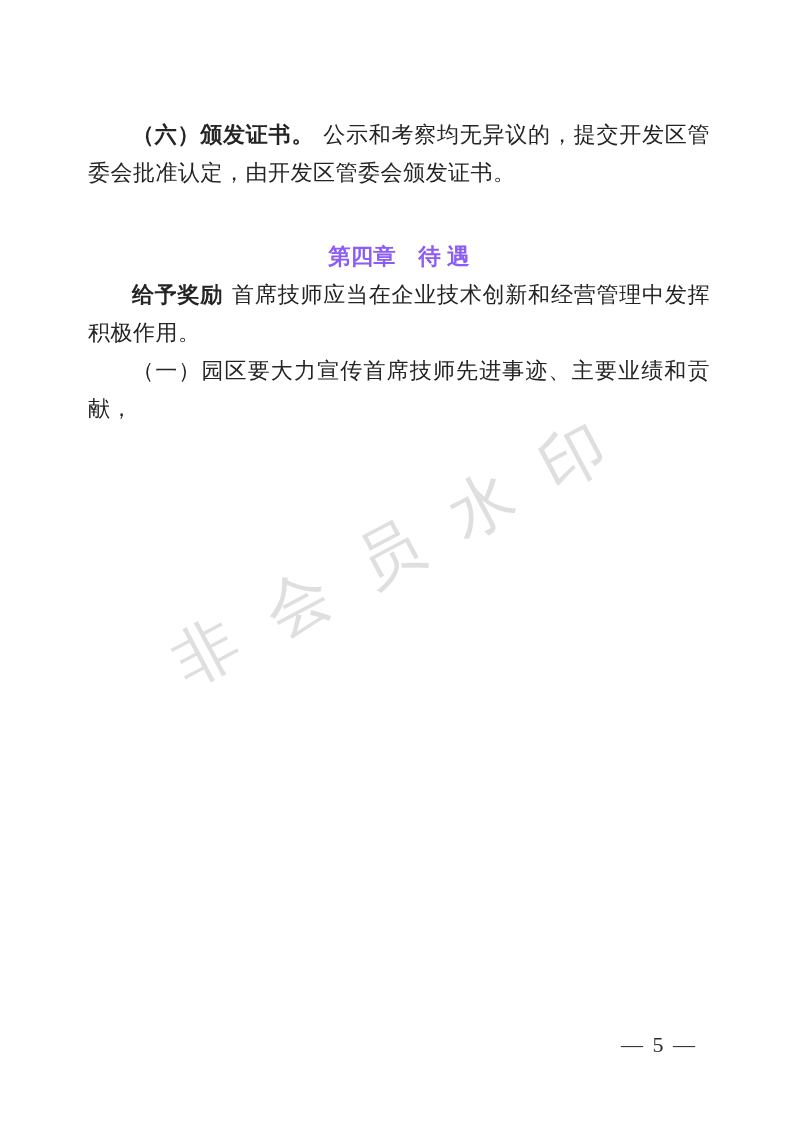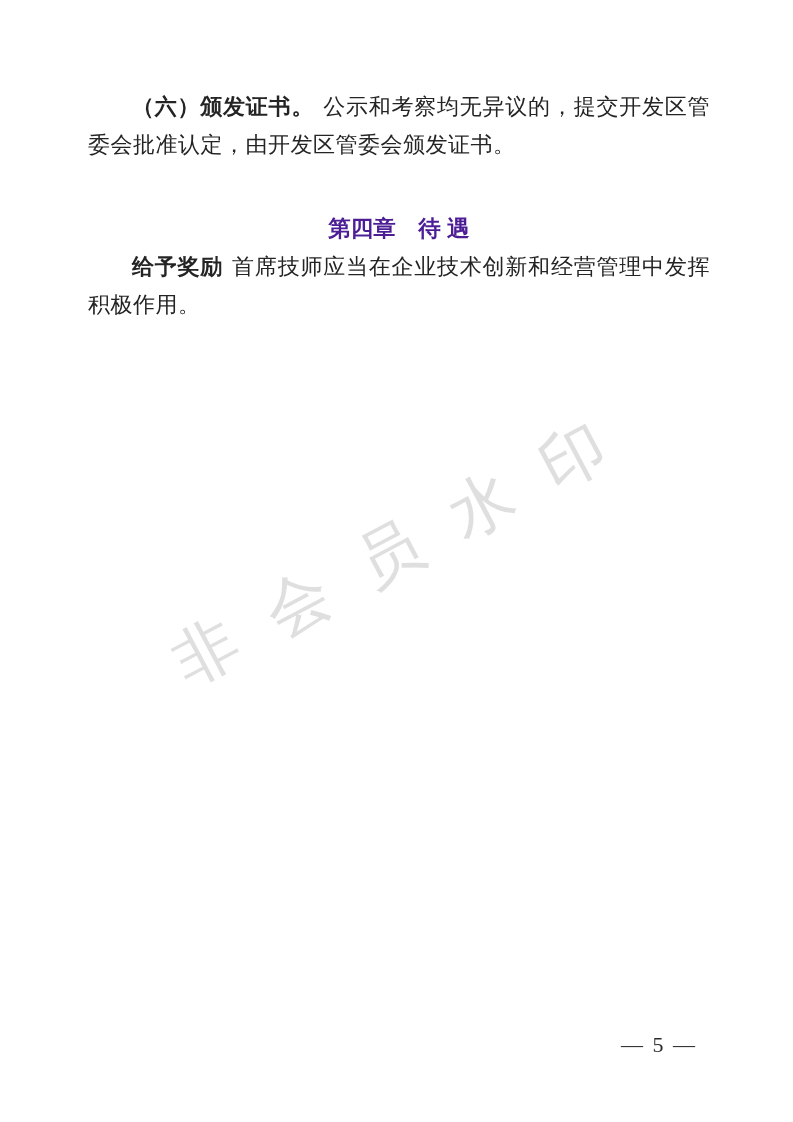--- a/index.html
+++ b/index.html
@@ -23,21 +23,21 @@
     letter-spacing: 40px;
     color: #cbcbcb;
     opacity: 0.6;
     transform: rotate(-28deg);
     z-index: 0;
     user-select: none;
   }
   .content {
     position: absolute;
     left: 88px;
-    top: 88px;
+    top: 116px;
     width: 622px;
     z-index: 1;
   }
   .para {
     margin: 0;
     font-size: 22px;
     line-height: 38px;
     letter-spacing: 0.5px;
     text-align: justify;
     text-indent: 44px;
@@ -47,21 +47,21 @@
     margin-right: 9px;
   }
   .chapter-title {
     margin: 46px 0 0 0;
     font-family: "Liberation Sans", sans-serif;
     font-weight: bold;
     font-size: 22.5px;
     line-height: 38px;
     text-align: center;
     text-indent: 0;
-    color: #4c1d95;
+    color: #8b5cf6;
   }
   .page-number {
     position: absolute;
     top: 1026px;
     right: 96px;
     font-size: 22px;
     line-height: 38px;
     letter-spacing: 2px;
     color: #2a2a2a;
     z-index: 1;
@@ -84,18 +84,19 @@
 
 
 
 
 
 
     <p class="para">
       <span class="lead">给予奖励</span><span>首席技师应当在企业技术创新和经营管理中发挥积极作用。</span>
     </p>
 
+    <p class="para">（一）园区要大力宣传首席技师先进事迹、主要业绩和贡献，</p>
 
   </div>
 
   <div class="page-number">— 5 —</div>
 
 </div>
 
 </body></html>

